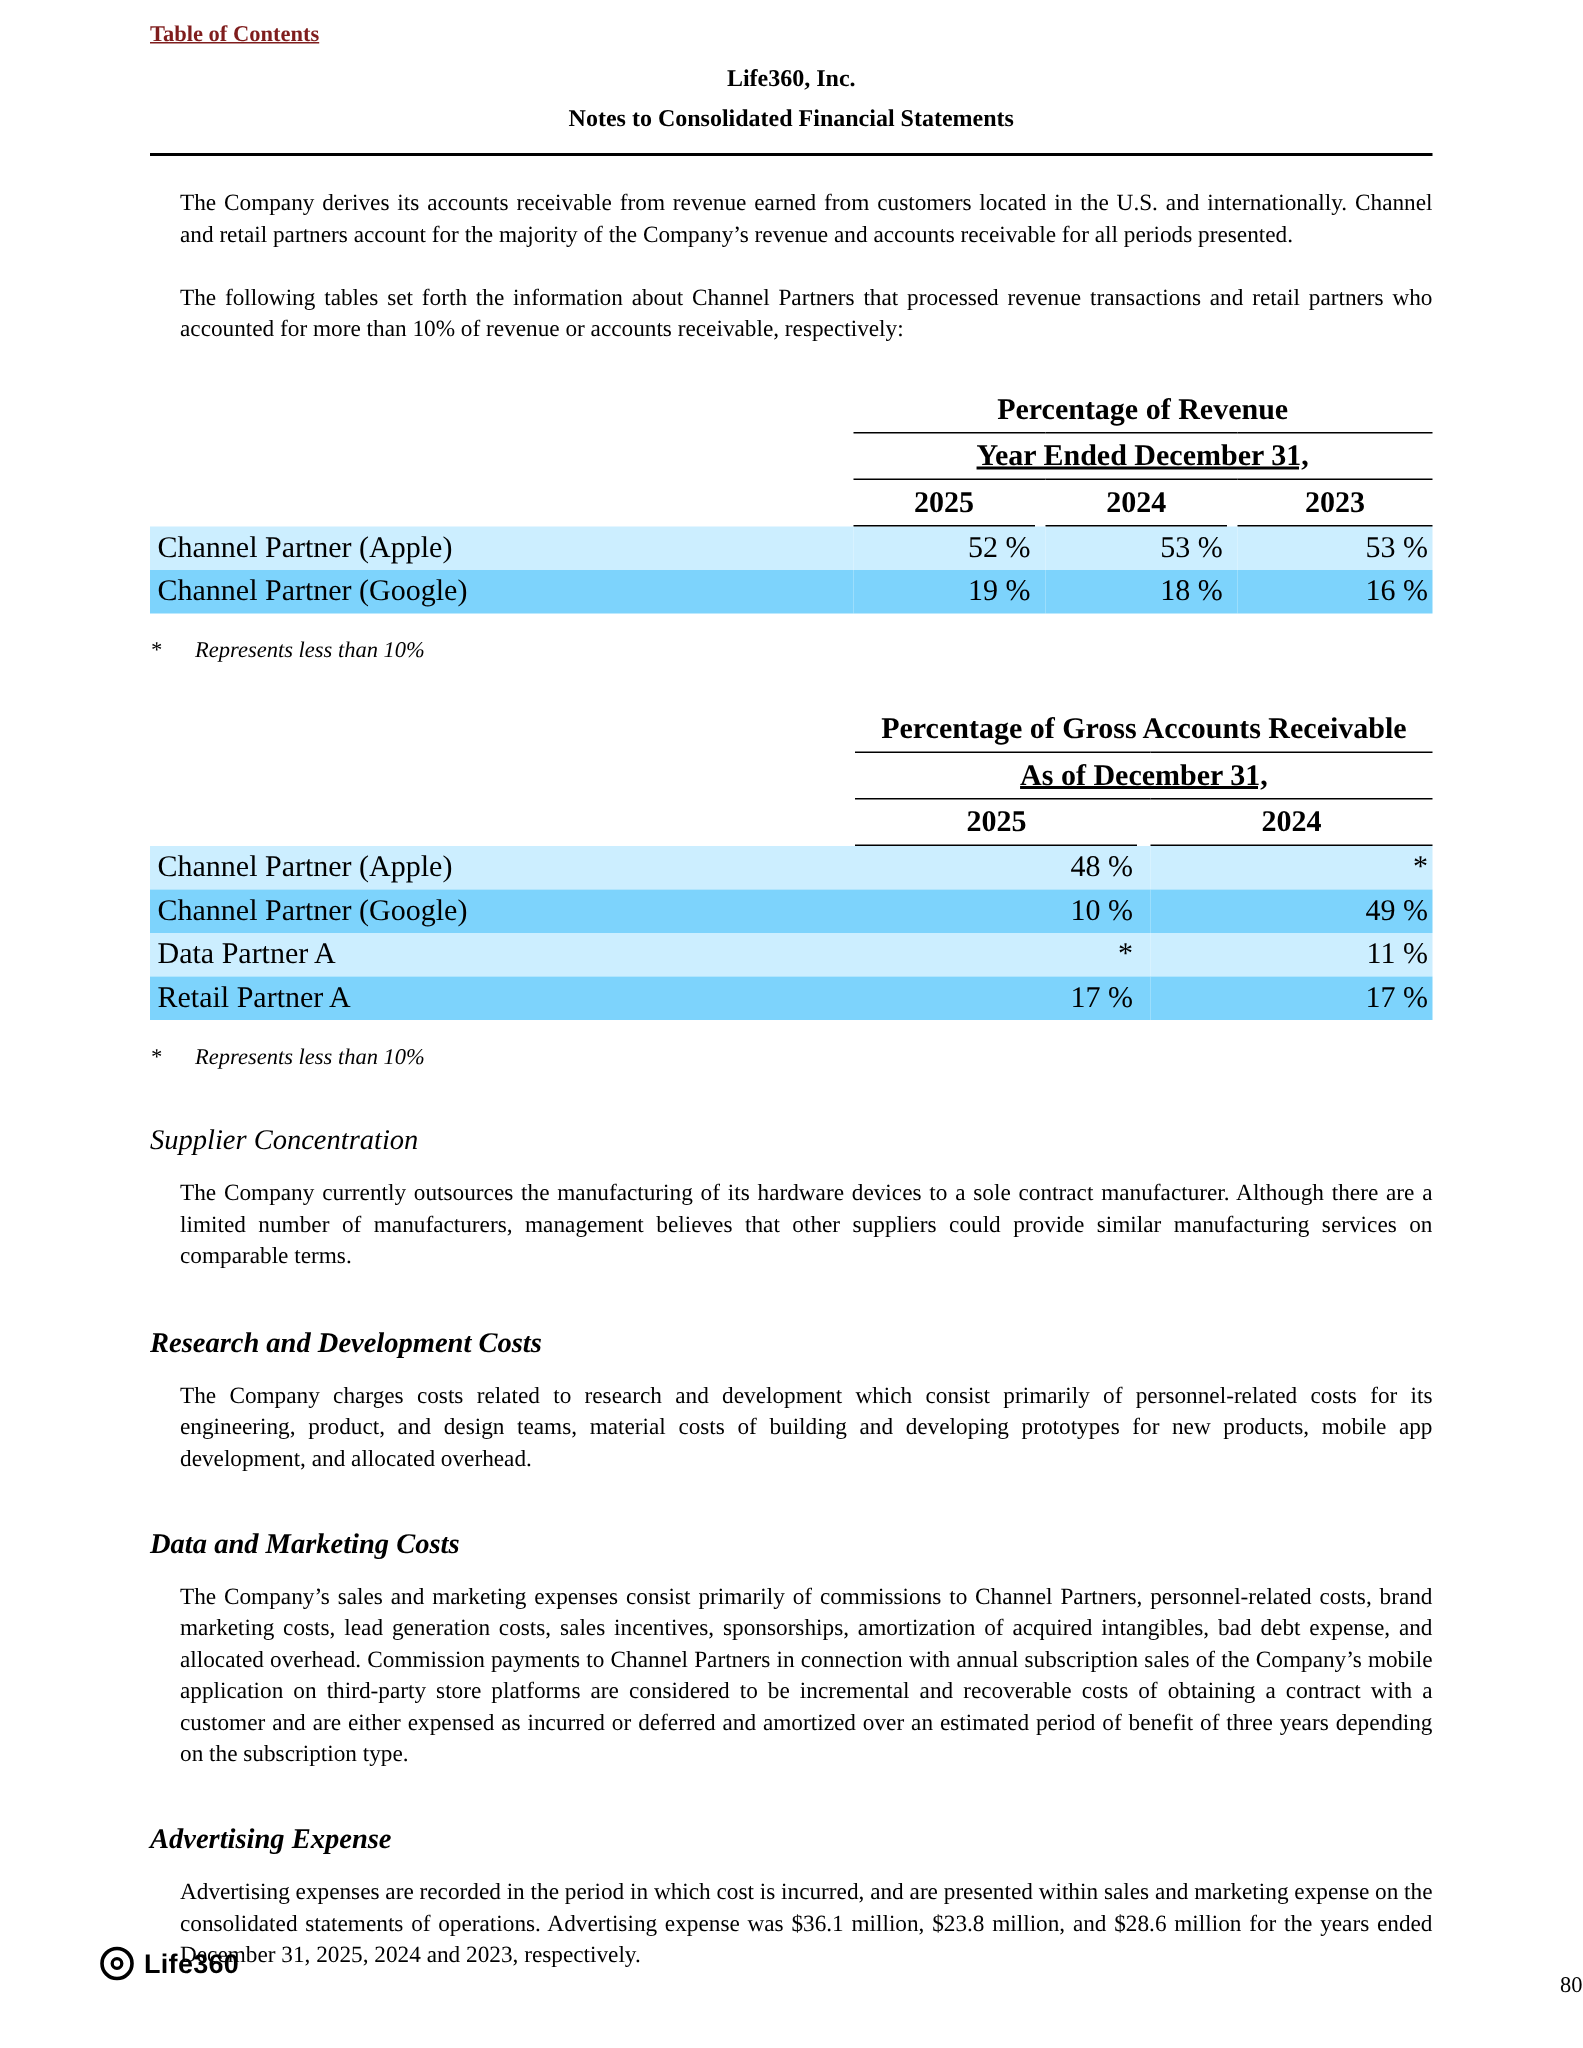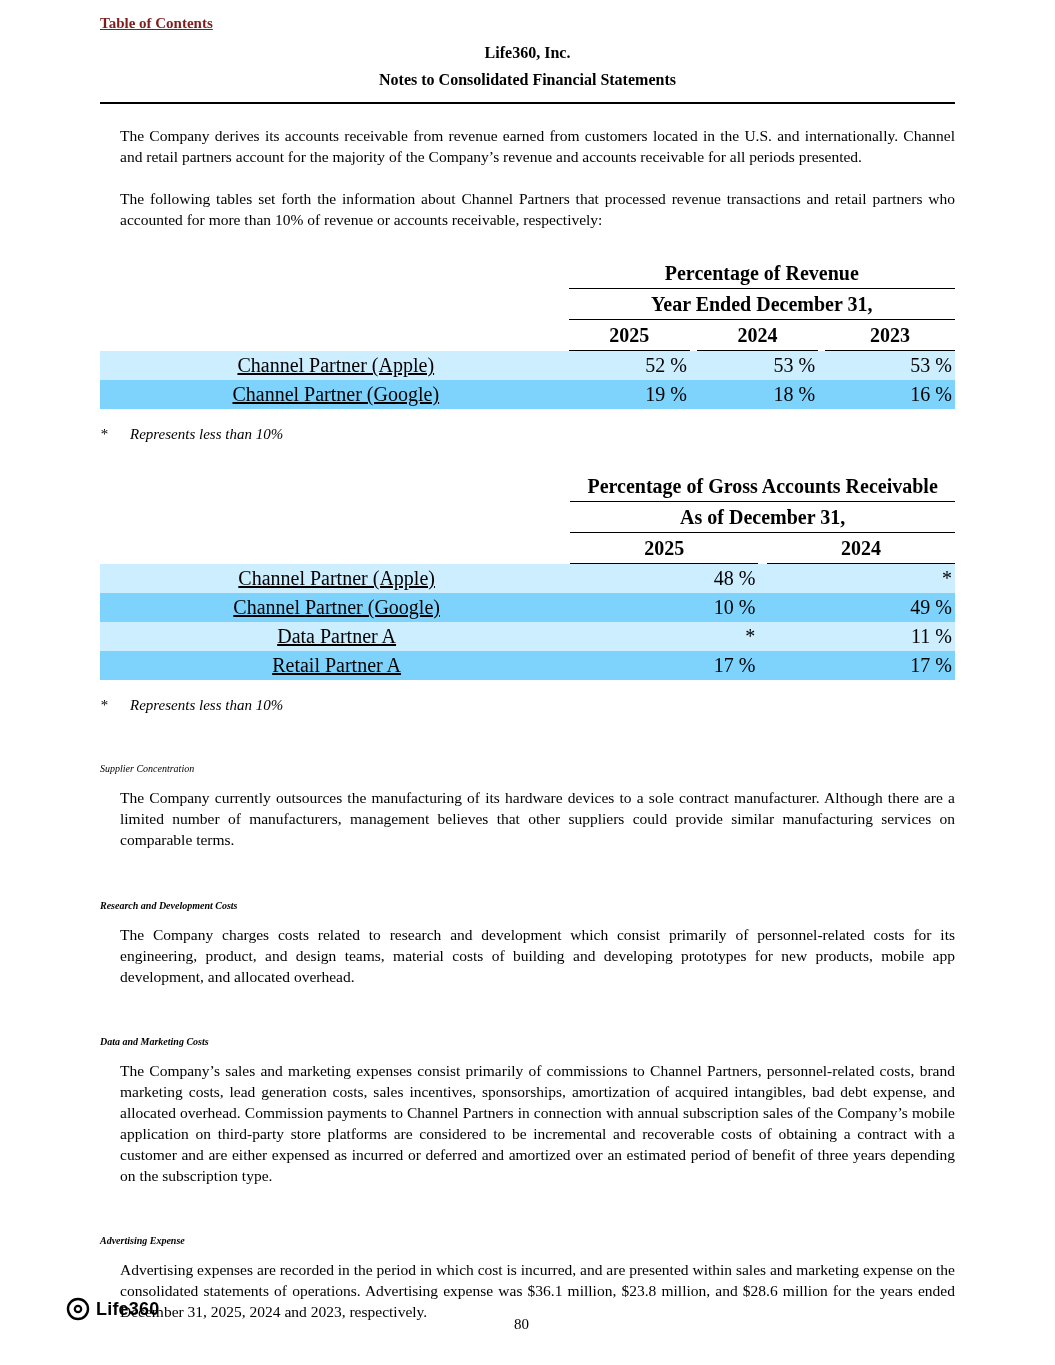--- a/index.html
+++ b/index.html
@@ -40,50 +40,50 @@
     margin-top:30px;
   }
   table.fin td { vertical-align:bottom; font-size:20px; }
   .th-center {
     text-align:center;
     font-weight:bold;
     font-size:14px;
     border-bottom:1.5px solid #000;
     padding:2px 2px 3px 2px;
   }
-  .th-sub { padding-top:4px; }
+  .th-sub { padding-top:4px;text-decoration:underline; }
   .th-yr  { padding-top:4px; }
   td.blank { border:none; }
   td.gap   { border:none; }
-  td.lbl   { text-align:center; padding:3px 2px 3px 5px;text-decoration:underline; }
+  td.lbl   { text-align:left; padding:3px 2px 3px 5px; }
   td.num   { text-align:right; padding:3px 3px 3px 2px; }
   tr.row-blue td { background:#cceeff; }
   tr.row-white td { background:#7dd3fc; }
 
   .footnote { margin-top:17px; font-size:15px; display:flex; }
   .fn-star { width:30px; flex:0 0 30px; font-style:italic; }
   .fn-text { font-style:italic; }
 
   .mt-lg { margin-top:38px; }
 
-  h3.sec { font-size:10px; margin-top:49px; font-weight:normal; }
+  h3.sec { font-size:19px; margin-top:36px; font-weight:normal; }
   h3.h-italic { font-style:italic; }
   h3.h-bold-italic { font-style:italic; font-weight:bold; }
 
   .footer-logo {
     position:absolute; left:66px; bottom:44px;
     display:flex; align-items:center; gap:6px;
   }
   .logo-text {
     font-family:"Liberation Sans","DejaVu Sans",sans-serif;
     font-weight:bold; font-size:18px; letter-spacing:0.2px;
   }
   .page-number {
-    position:absolute; bottom:32px; left:0; right:12px;
-    text-align:center; font-size:15px;
+    position:absolute; bottom:32px; left:0; right:0;
+    text-align:right; font-size:15px;
   }
 </style>
 </head>
 <body>
 
 <div class="page">
 
   <div>
     <a href="#" class="toc-link">Table of Contents</a>
   </div>

